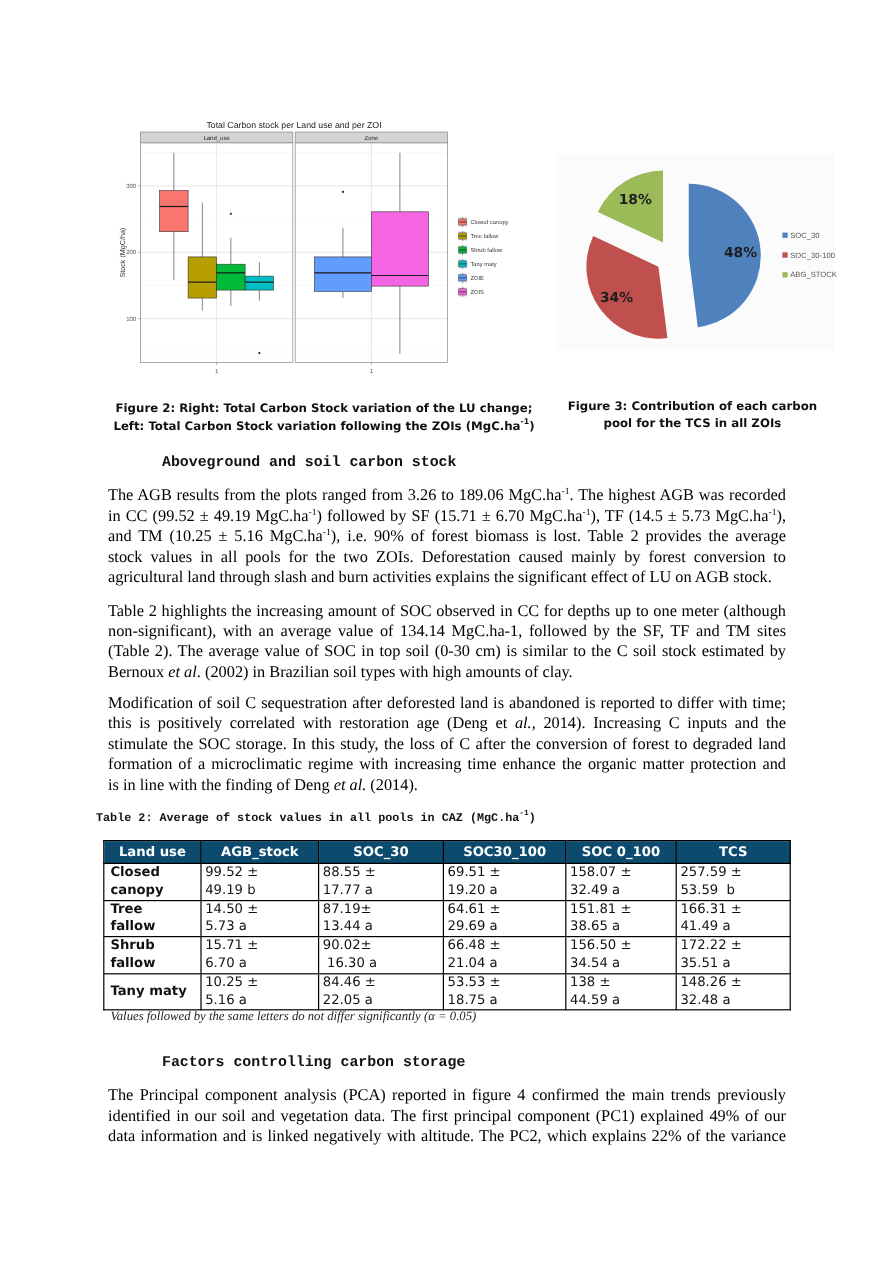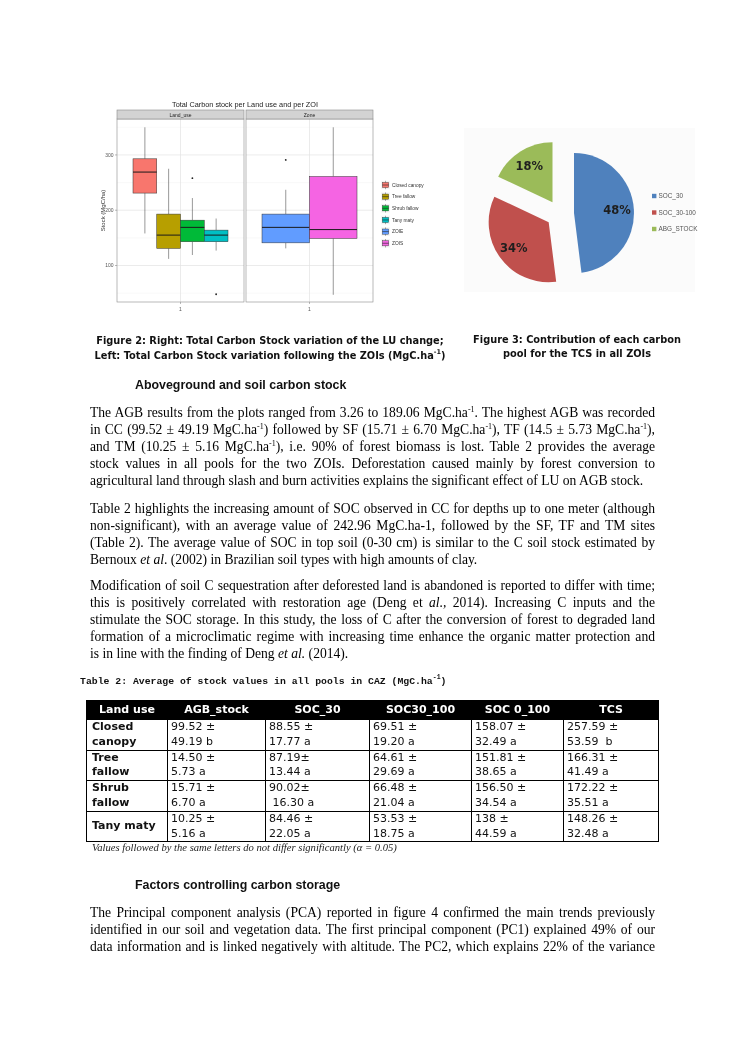--- a/index.html
+++ b/index.html
@@ -7,38 +7,38 @@
     width: 745px; height: 1053px; position: relative; overflow: hidden;
     color: #000; font-family: "Liberation Serif", serif;
   }
   #figs { position: absolute; left: 0; top: 0; }
   .caption {
     position: absolute; font-family: "DejaVu Sans", sans-serif; font-weight: bold;
     font-size: 9.8px; text-align: center; color: #111; white-space: nowrap;
   }
   .caption sup, .tcap sup { font-size: 6.5px; line-height: 0; vertical-align: 5px; }
   .heading {
-    position: absolute; font-family: Liberation Sans, sans-serif; font-weight: bold;
+    position: absolute; font-family: Liberation Mono, monospace; font-weight: bold;
     font-size: 12.4px; line-height: 16px; color: #111; white-space: nowrap;
   }
   .para { position: absolute; left: 90px; width: 565px; font-size: 13.6px; line-height: 17px; }
   .para .line { white-space: nowrap; text-align: justify; text-align-last: justify; height: 17px; }
   .para .line.last { text-align-last: left; }
   .para.continues .line.last { text-align-last: justify; }
   .para sup { font-size: 8px; line-height: 0; vertical-align: 5px; }
   .tcap {
     position: absolute; left: 80px; top: 675px; font-family: Liberation Mono, monospace;
     font-weight: bold; font-size: 9.8px; line-height: 14px; white-space: nowrap; color: #111;
   }
   table.stock {
     position: absolute; left: 86px; top: 700px; border-collapse: collapse; table-layout: fixed;
     width: 572px; font-family: "DejaVu Sans", sans-serif; font-size: 11px; color: #111;
   }
   table.stock th {
-    background: #000000; color: #fff; font-weight: bold; height: 18px; padding: 0;
+    background: #0c4a6e; color: #fff; font-weight: bold; height: 18px; padding: 0;
     border: 1px solid #000; line-height: 16px; text-align: center;
   }
   table.stock td {
     border: 1px solid #000; padding: 0 3px; line-height: 14.8px; height: 29.6px;
     text-align: left; vertical-align: middle; white-space: pre-wrap;
   }
   table.stock td.lu { text-align: left; font-weight: bold; padding-left: 5px; }
   .foot {
     position: absolute; left: 92px; top: 841px; font-style: italic; font-size: 10.6px;
     line-height: 13px; white-space: nowrap; color: #222;
@@ -210,21 +210,21 @@
 
 <div class="para" style="top:404px;">
     <div class="line">The AGB results from the plots ranged from 3.26 to 189.06 MgC.ha<sup>-1</sup>. The highest AGB was recorded</div>
     <div class="line">in CC (99.52 ± 49.19 MgC.ha<sup>-1</sup>) followed by SF (15.71 ± 6.70 MgC.ha<sup>-1</sup>), TF (14.5 ± 5.73 MgC.ha<sup>-1</sup>),</div>
     <div class="line">and TM (10.25 ± 5.16 MgC.ha<sup>-1</sup>), i.e. 90% of forest biomass is lost.  Table 2 provides the average</div>
     <div class="line">stock values in all pools for the two ZOIs. Deforestation caused mainly by forest conversion to</div>
     <div class="line last">agricultural land through slash and burn activities explains the significant effect of LU on AGB stock.</div>
   </div>
 <div class="para" style="top:499.5px;">
     <div class="line">Table 2 highlights the increasing amount of SOC observed in CC for depths up to one meter (although</div>
-    <div class="line">non-significant), with an average value of 242.96 MgC.ha-1, followed by the SF, TF and TM sites</div>
+    <div class="line">non-significant), with an average value of 134.14 MgC.ha-1, followed by the SF, TF and TM sites</div>
     <div class="line">(Table 2). The average value of SOC in top soil (0-30 cm) is similar to the C soil stock estimated by</div>
     <div class="line last">Bernoux <i>et al</i>. (2002) in Brazilian soil types with high amounts of clay.</div>
   </div>
 <div class="para" style="top:577px;">
     <div class="line">Modification of soil C sequestration after deforested land is abandoned is reported to differ with time;</div>
     <div class="line">this is positively correlated with restoration age (Deng et <i>al.,</i> 2014). Increasing C inputs and the</div>
     <div class="line">stimulate the SOC storage. In this study, the loss of C after the conversion of forest to degraded land</div>
     <div class="line">formation of a microclimatic regime with increasing time enhance the organic matter protection and</div>
     <div class="line last">is in line with the finding of Deng <i>et al.</i> (2014).</div>
   </div>

